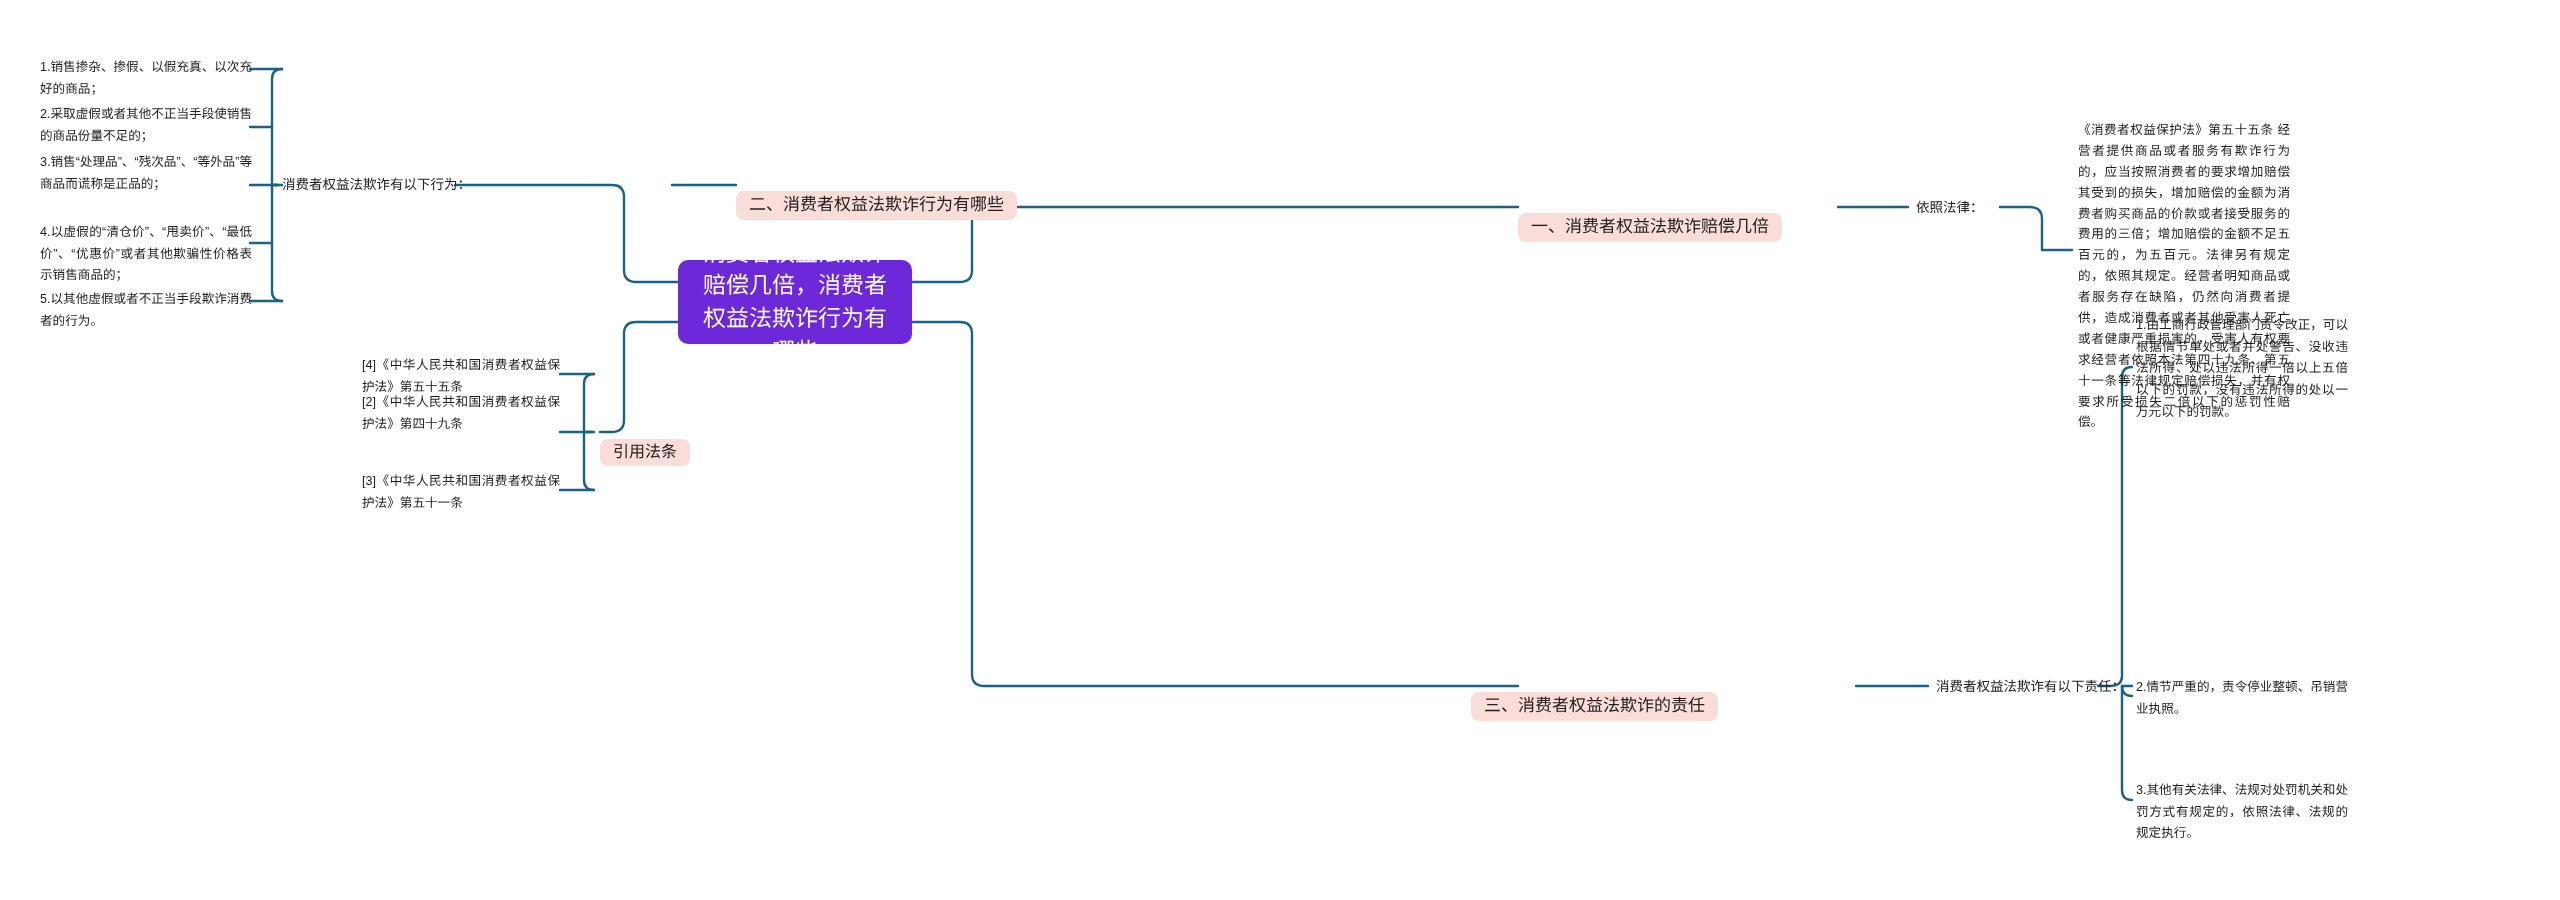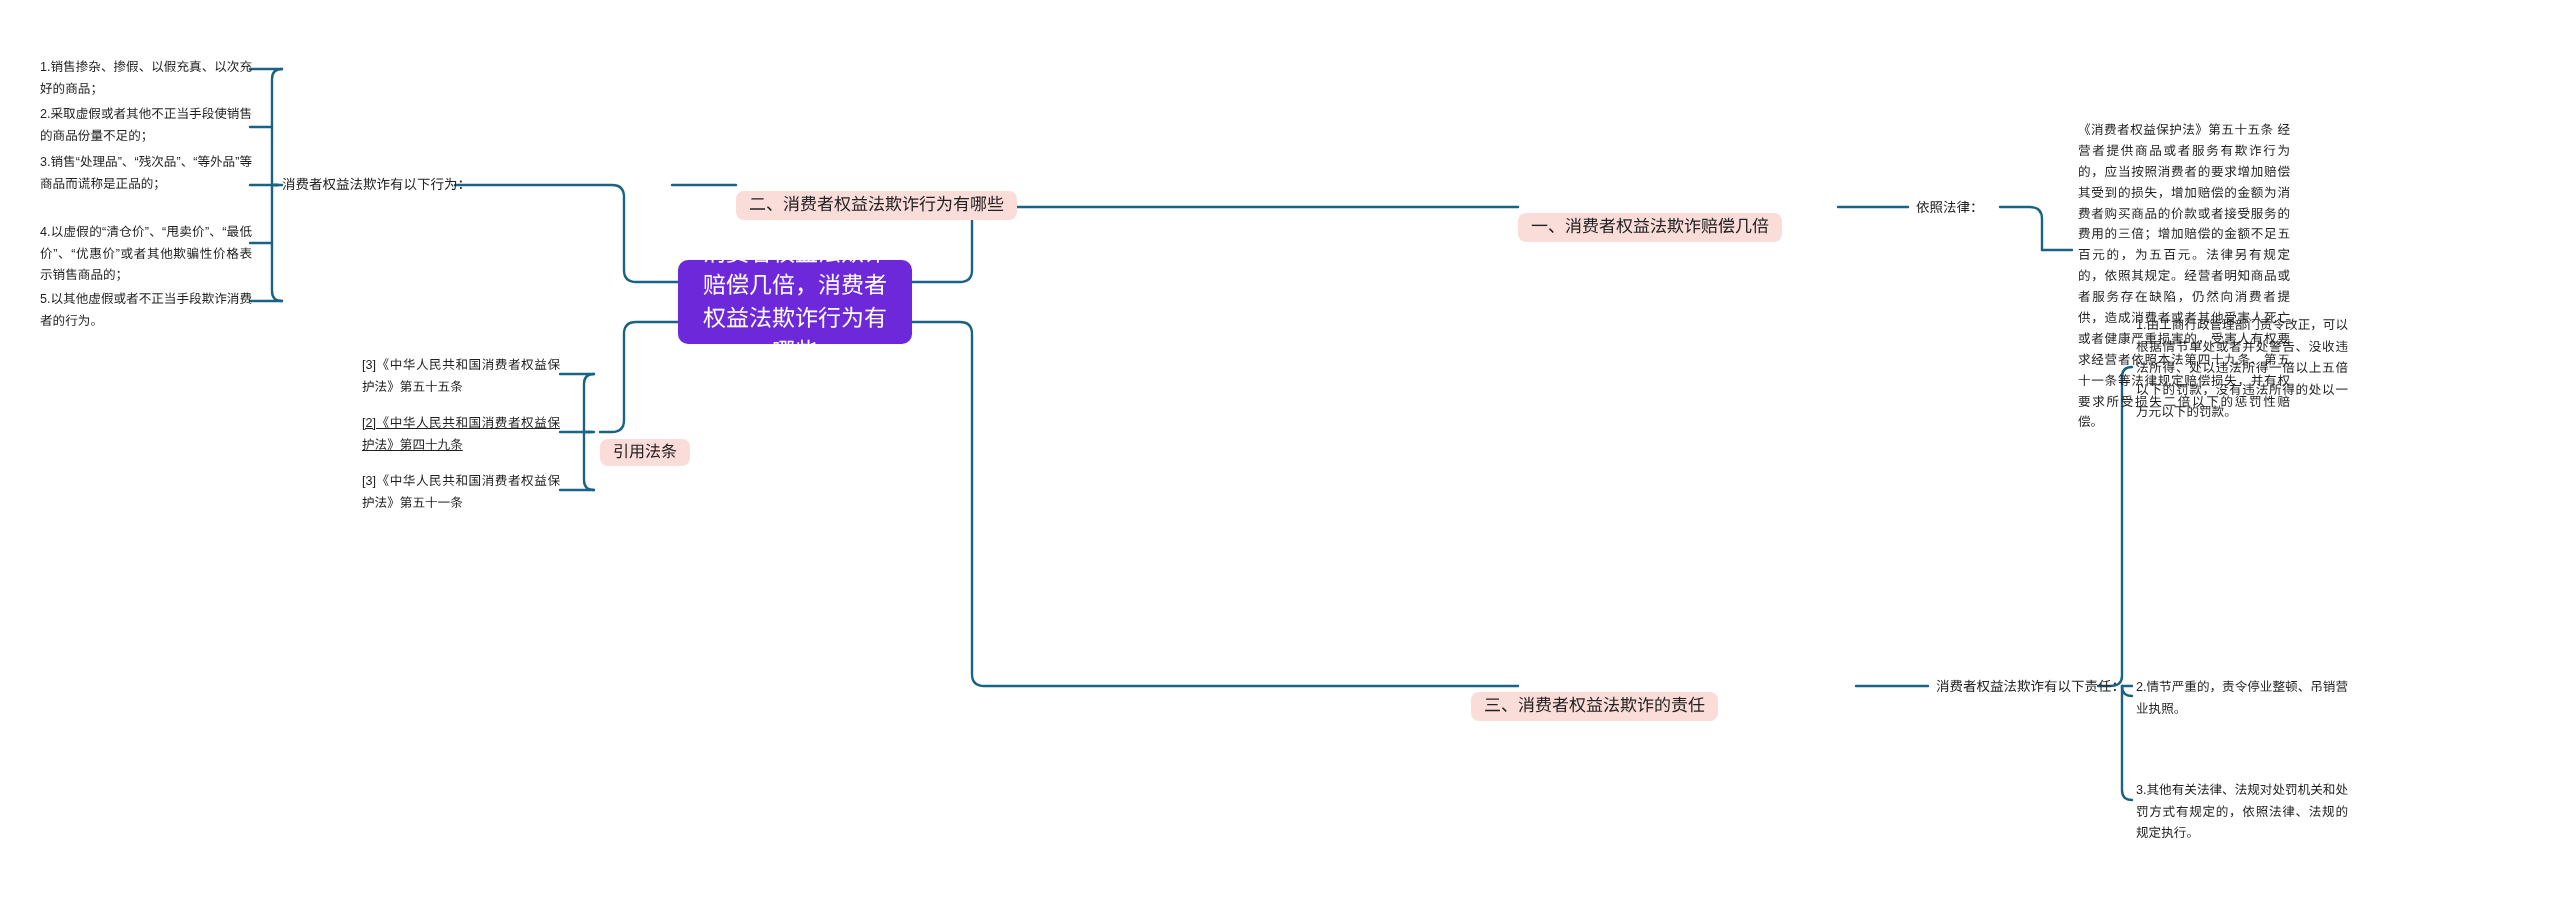--- a/index.html
+++ b/index.html
@@ -137,23 +137,23 @@
   </div>
   <div class="node leaf" style="left:40px;top:289px;width:212px;">
     <span>5.以其他虚假或者不正当手段欺诈消费者的行为。</span>
   </div>
 
   <div class="node pink small" style="left:600px;top:419px;height:27px;">
     <span>引用法条</span>
   </div>
 
   <div class="node leaf" style="left:362px;top:355px;width:198px;">
-    <span>[3]《中华人民共和国消费者权益保护法》第五十五条</span>
+    <span>[4]《中华人民共和国消费者权益保护法》第五十五条</span>
   </div>
-  <div class="node leaf" style="left:362px;top:413px;width:198px;text-decoration:underline;">
+  <div class="node leaf" style="left:362px;top:392px;width:198px;">
     <span>[2]《中华人民共和国消费者权益保护法》第四十九条</span>
   </div>
   <div class="node leaf" style="left:362px;top:471px;width:198px;">
     <span>[3]《中华人民共和国消费者权益保护法》第五十一条</span>
   </div>
 
   <div class="node pink" style="left:1518px;top:193px;height:29px;">
     <span>一、消费者权益法欺诈赔偿几倍</span>
   </div>
 

